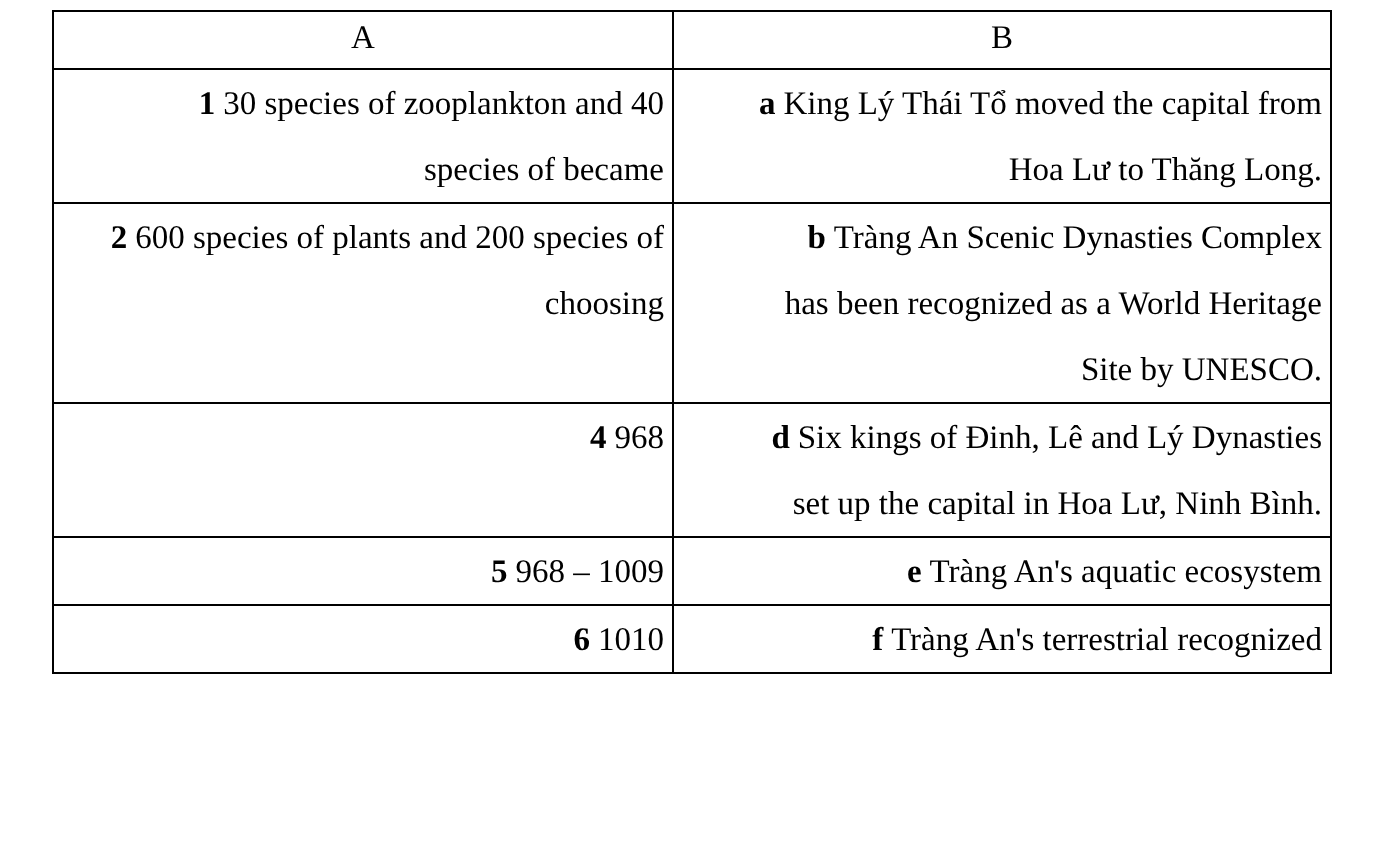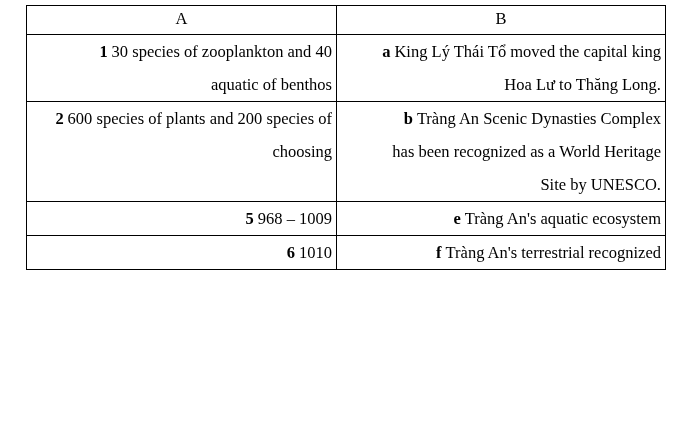--- a/index.html
+++ b/index.html
@@ -72,41 +72,50 @@
 
     <tbody>
         <tr class="r-h">
       <th>A</th>
       <th>B</th>
     </tr>
 
     <tr class="r-1">
       <td>
         <div class="line"><b class="key">1</b><span>30 species of zooplankton and 40</span></div>
-        <div class="line">aquatic of benthos</div>
+        <div class="line">species of became</div>
       </td>
       <td>
-        <div class="line"><b class="key">a</b><span>King Lý Thái Tổ moved the capital king</span></div>
+        <div class="line"><b class="key">a</b><span>King Lý Thái Tổ moved the capital from</span></div>
         <div class="line">Hoa Lư to Thăng Long.</div>
       </td>
     </tr>
 
     <tr class="r-2">
       <td>
         <div class="line"><b class="key">2</b><span>600 species of plants and 200 species of</span></div>
         <div class="line">choosing</div>
       </td>
       <td>
         <div class="line"><b class="key">b</b><span>Tràng An Scenic Dynasties Complex</span></div>
         <div class="line">has been recognized as a World Heritage</div>
         <div class="line">Site by UNESCO.</div>
       </td>
     </tr>
 
 
+    <tr class="r-4">
+      <td>
+        <div class="line"><b class="key">4</b><span>968</span></div>
+      </td>
+      <td>
+        <div class="line"><b class="key">d</b><span>Six kings of Đinh, Lê and Lý Dynasties</span></div>
+        <div class="line">set up the capital in Hoa Lư, Ninh Bình.</div>
+      </td>
+    </tr>
 
     <tr class="r-5">
       <td>
         <div class="line"><b class="key">5</b><span>968 – 1009</span></div>
       </td>
       <td>
         <div class="line"><b class="key">e</b><span>Tràng An's aquatic ecosystem</span></div>
       </td>
     </tr>
 

